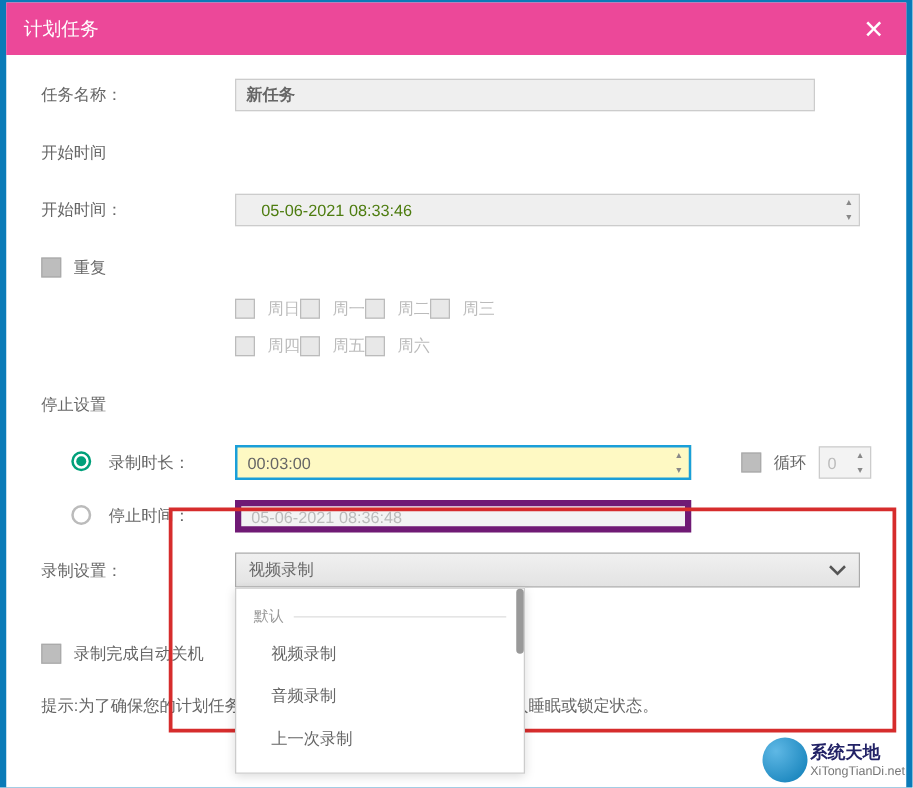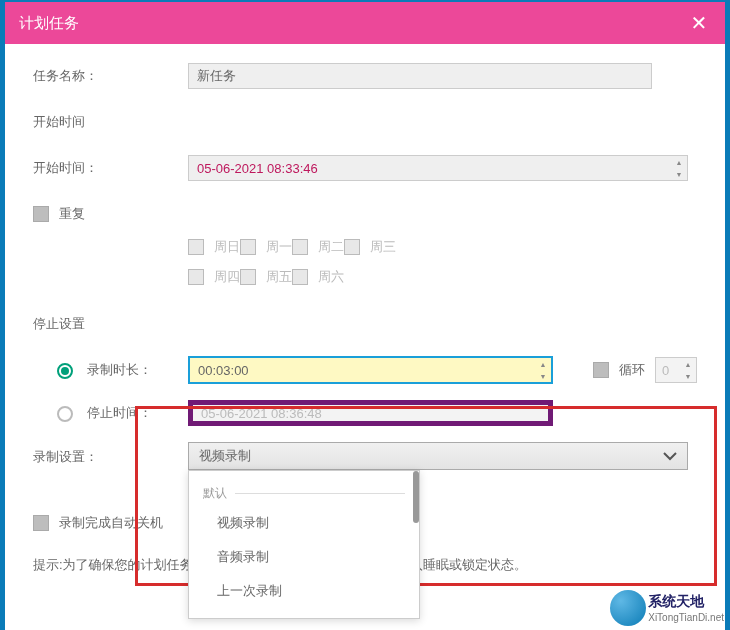--- a/index.html
+++ b/index.html
@@ -53,31 +53,31 @@
     }
     .text-input {
       flex: 1;
       border: 1px solid #ccc;
       background: #efefef;
       padding: 5px 8px;
       font-size: 13px;
       color: #666;
       height: 26px;
     }
-    .text-input.wide { width: 464px; flex: none; }
+    .text-input.wide { width: 464px; flex: none; font-weight: bold; }
     .spinner-wrap {
       position: relative;
       border: 1px solid #ccc;
       background: #efefef;
       height: 26px;
       display: flex;
       align-items: center;
     }
     .spinner-wrap.wide { width: 500px; }
-    .spinner-wrap .val { padding: 0 8px; color: #be185d; flex: 1; }
+    .spinner-wrap .val { padding: 0 20px; color: #4d7c0f; flex: 1; }
     .spinner-btns {
       width: 16px;
       display: flex;
       flex-direction: column;
       height: 100%;
     }
     .spinner-btns .sb {
       flex: 1;
       font-size: 7px;
       color: #888;
@@ -111,21 +111,21 @@
     }
     .radio.checked { border-color: #00a07a; }
     .radio.checked::after {
       content: "";
       width: 8px;
       height: 8px;
       background: #00a07a;
       border-radius: 50%;
     }
     .stop-row { display: flex; align-items: center; margin-bottom: 16px; }
-    .stop-row .label { display: flex; align-items: flex-end; padding-left: 24px; }
+    .stop-row .label { display: flex; align-items: flex-start; padding-left: 24px; }
     .duration-input {
       border: 2px solid #1a9fd9;
       background: #fef9c3;
       height: 28px;
       width: 365px;
       display: flex;
       align-items: center;
     }
     .duration-input .val { padding: 0 8px; flex: 1; }
     .loop-area { margin-left: auto; display: flex; align-items: center; }

